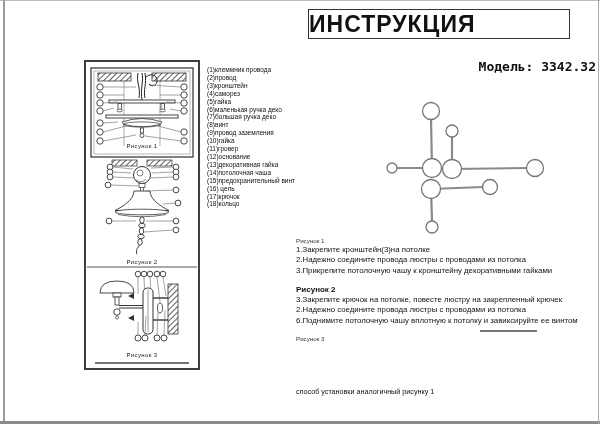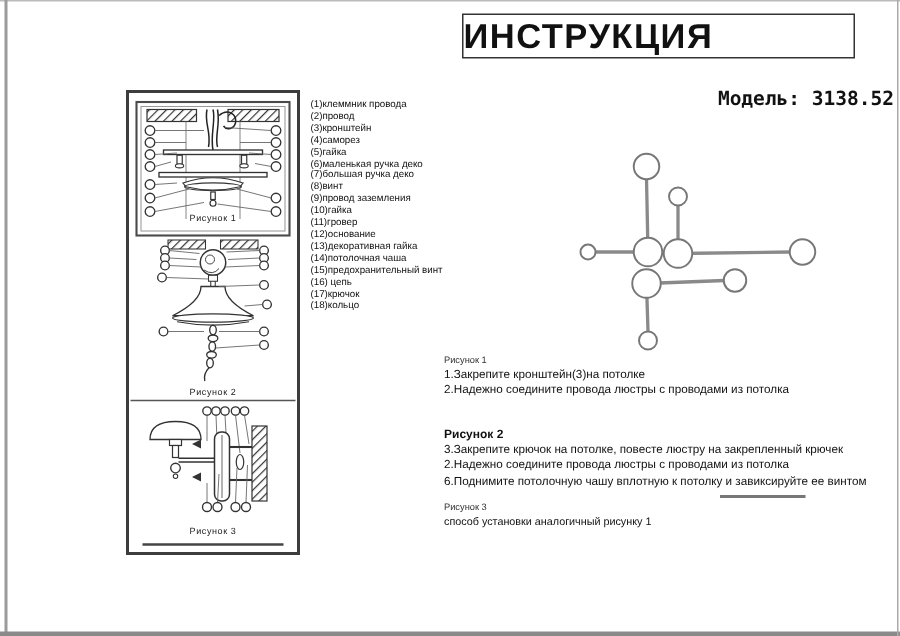--- a/index.html
+++ b/index.html
@@ -14,38 +14,38 @@
   .panel{position:absolute;left:84px;top:60px;width:116px;height:310px;}
   .panel svg{position:absolute;left:0;top:0;}
   .figlabel{position:absolute;left:0;width:116px;text-align:center;
             font-size:6px;letter-spacing:.4px;color:#222;}
   .parts{position:absolute;left:207px;top:66px;width:95px;font-size:6.5px;
          line-height:7.9px;color:#111;}
   .instr{position:absolute;left:296px;width:292px;color:#111;}
   .sec-title-sm{font-size:6.2px;color:#333;line-height:9px;}
   .sec-title-bold{font-size:8px;font-weight:700;line-height:11px;color:#111;}
   .step{font-size:7.8px;line-height:10.3px;white-space:nowrap;}
-  .note{font-size:7.2px;line-height:9px;white-space:nowrap;}
+  .note{font-size:7.2px;line-height:9px;white-space:nowrap;margin-top:44px;}
   .product{position:absolute;left:360px;top:85px;}
   .artifact{position:absolute;left:480px;top:330px;width:57px;height:1.5px;background:#777;}
 </style>
 </head>
 <body>
 
 <div class="page">
 
   <div class="edge" style="left:0;top:0;width:600px;height:1px;background:#bbb;"></div>
   <div class="edge" style="left:3px;top:0;width:2px;height:424px;"></div>
   <div class="edge" style="left:0;top:421px;width:600px;height:3px;background:#8a8a8a;"></div>
   <div class="edge" style="left:598px;top:0;width:1px;height:424px;background:#aaa;"></div>
 
   <div class="title-box">
     <span>ИНСТРУКЦИЯ</span>
   </div>
-  <div class="model">Модель: 3138.52</div>
+  <div class="model">Модель: 3342.32</div>
 
   <div class="panel">
     <svg width="116" height="310" viewBox="0 0 116 310">
       <defs>
         <pattern id="hatch" width="4" height="4" patternUnits="userSpaceOnUse" patternTransform="rotate(45)">
           <rect width="4" height="4" fill="#fff"></rect>
           <line x1="0" y1="0" x2="0" y2="4" stroke="#333" stroke-width="1.6"></line>
         </pattern>
       </defs>
 
@@ -264,20 +264,21 @@
       <circle cx="72" cy="83" r="9.5"></circle>
       <circle cx="92" cy="84" r="9.5"></circle>
       <circle cx="71" cy="104" r="9.5"></circle>
     </g>
   </svg>
 
   <div class="instr" style="top:236px;">
     <div class="sec-title-sm">Рисунок 1</div>
     <div class="step">1.Закрепите кронштейн(3)на потолке</div>
     <div class="step">2.Надежно соедините провода люстры с проводами из потолка</div>
+    <div class="step">3.Прикрепите потолочную чашу к кронштейну декоративными гайками</div>
   </div>
 
   <div class="instr" style="top:284px;">
     <div class="sec-title-bold">Рисунок 2</div>
     <div class="step">3.Закрепите крючок на потолке, повесте люстру на закрепленный крючек</div>
     <div class="step">2.Надежно соедините провода люстры с проводами из потолка</div>
     <div class="step">6.Поднимите потолочную чашу вплотную к потолку и завиксируйте ее винтом</div>
   </div>
 
   <div class="instr" style="top:334px;">

